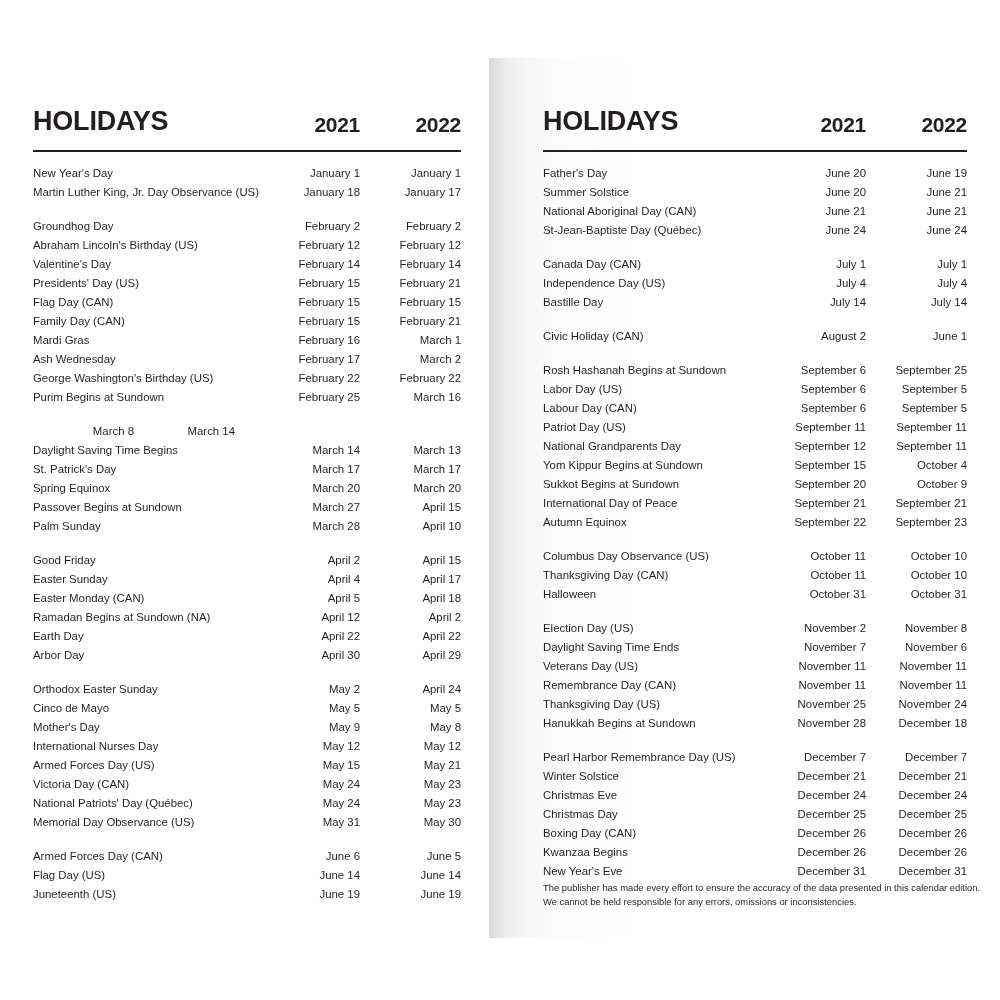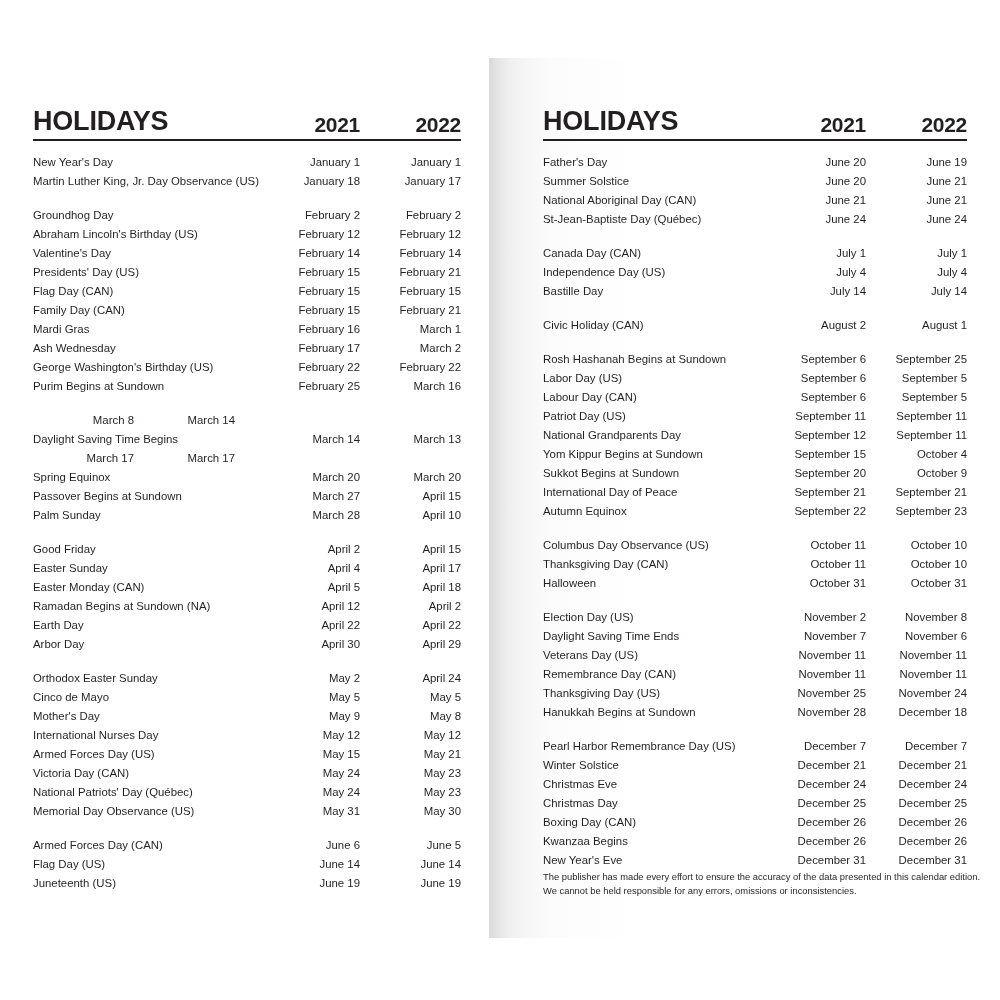--- a/index.html
+++ b/index.html
@@ -53,21 +53,21 @@
     position: absolute;
     top: 86px;
   }
   .page-left  .page-inner { left: 33px; width: 428px; }
   .page-right .page-inner { left: 54px; width: 424px; }
 
   
   .hdr {
     display: flex;
     align-items: flex-end;
-    padding-bottom: 3px;
+    padding-bottom: 14px;
   }
   .hdr-title {
     flex: 1 1 auto;
     font-size: 27px;
     font-weight: bold;
     letter-spacing: -0.2px;
     line-height: 1;
     white-space: nowrap;
   }
   .hdr-year {
@@ -204,20 +204,21 @@
             <div class="row">
               <div class="row-date">March 8</div>
               <div class="row-date">March 14</div>
             </div>
             <div class="row">
               <div class="row-name">Daylight Saving Time Begins</div>
               <div class="row-date">March 14</div>
               <div class="row-date">March 13</div>
             </div>
             <div class="row">
+              <div class="row-name">St. Patrick's Day</div>
               <div class="row-date">March 17</div>
               <div class="row-date">March 17</div>
             </div>
             <div class="row">
               <div class="row-name">Spring Equinox</div>
               <div class="row-date">March 20</div>
               <div class="row-date">March 20</div>
             </div>
             <div class="row">
               <div class="row-name">Passover Begins at Sundown</div>
@@ -373,21 +374,21 @@
             <div class="row">
               <div class="row-name">Bastille Day</div>
               <div class="row-date">July 14</div>
               <div class="row-date">July 14</div>
             </div>
           </div>
           <div class="group">
             <div class="row">
               <div class="row-name">Civic Holiday (CAN)</div>
               <div class="row-date">August 2</div>
-              <div class="row-date">August 1</div>
+              <div class="row-date">June 1</div>
             </div>
           </div>
           <div class="group">
             <div class="row">
               <div class="row-name">Rosh Hashanah Begins at Sundown</div>
               <div class="row-date">September 6</div>
               <div class="row-date">September 25</div>
             </div>
             <div class="row">
               <div class="row-name">Labor Day (US)</div>

